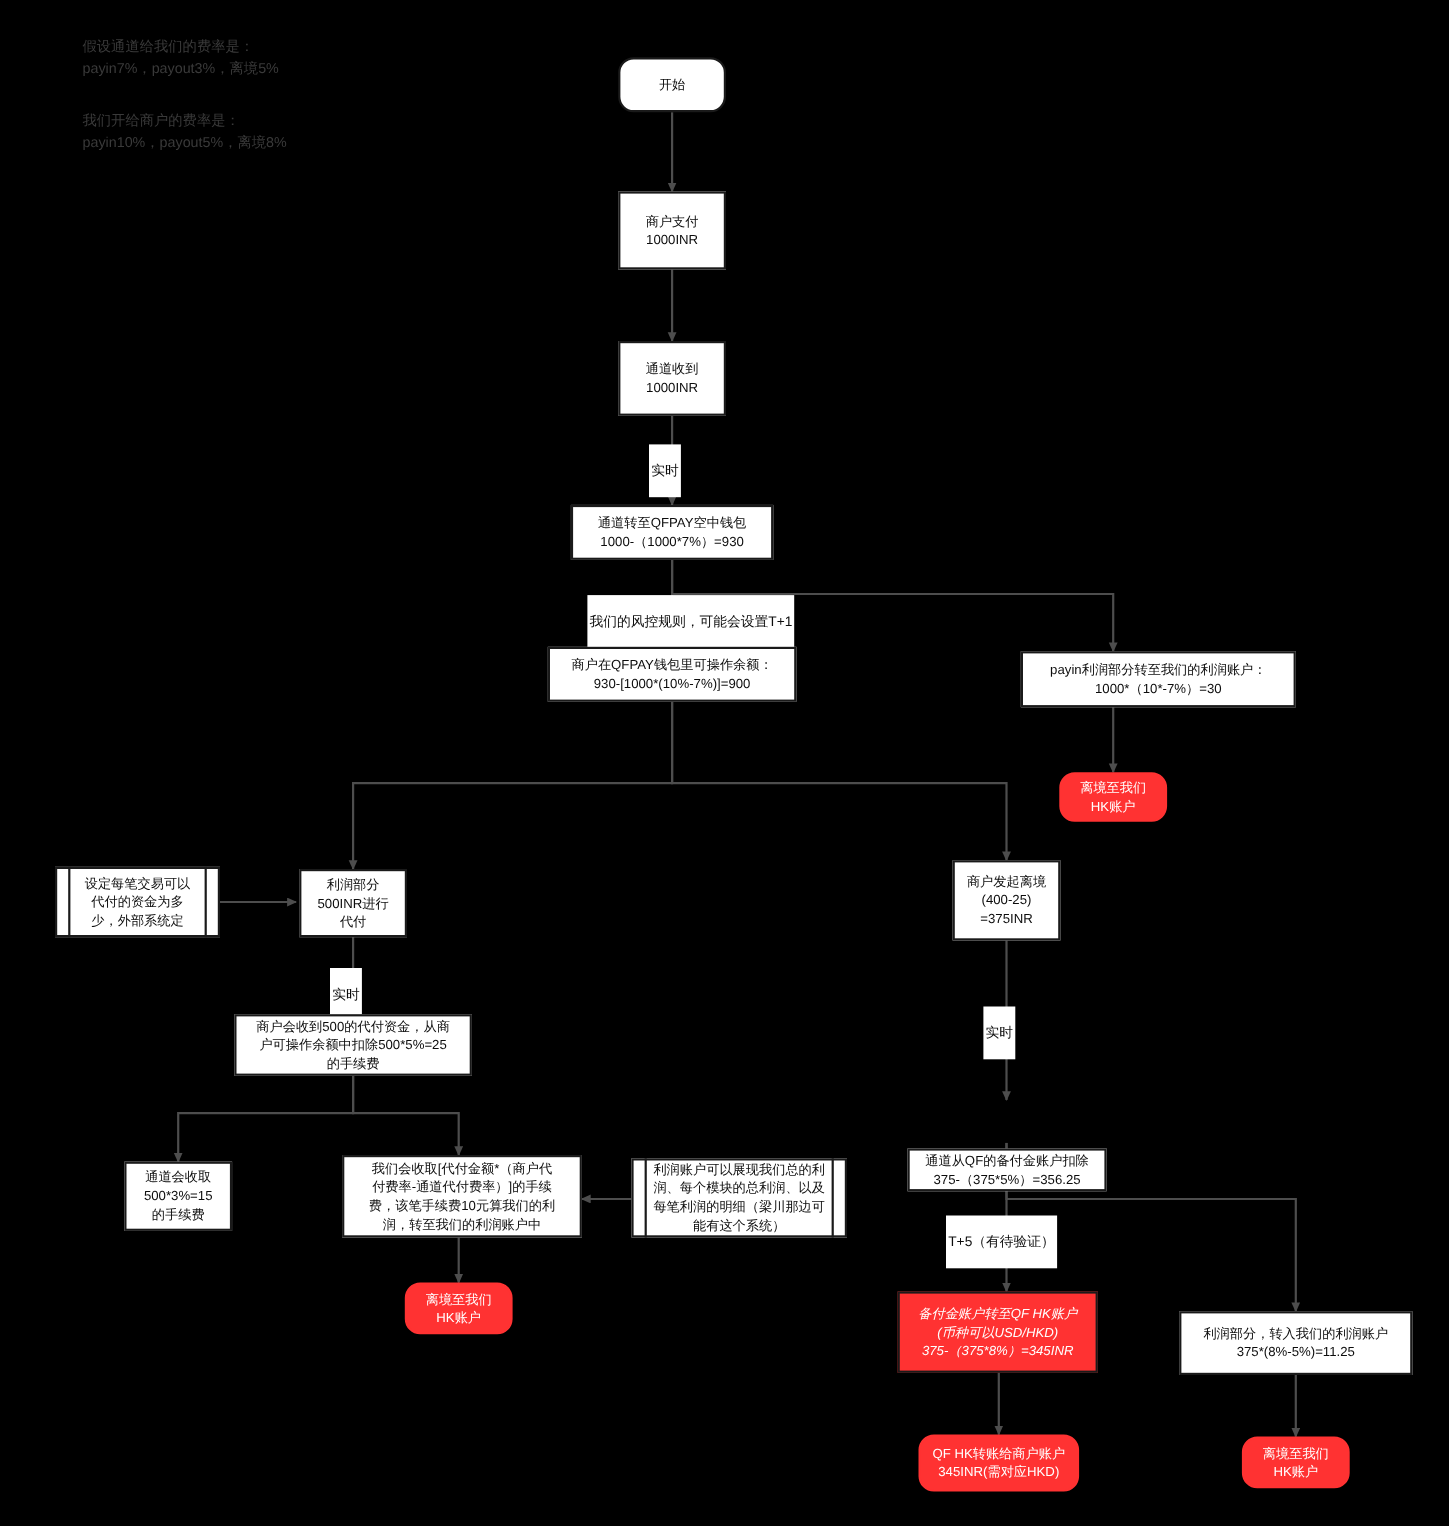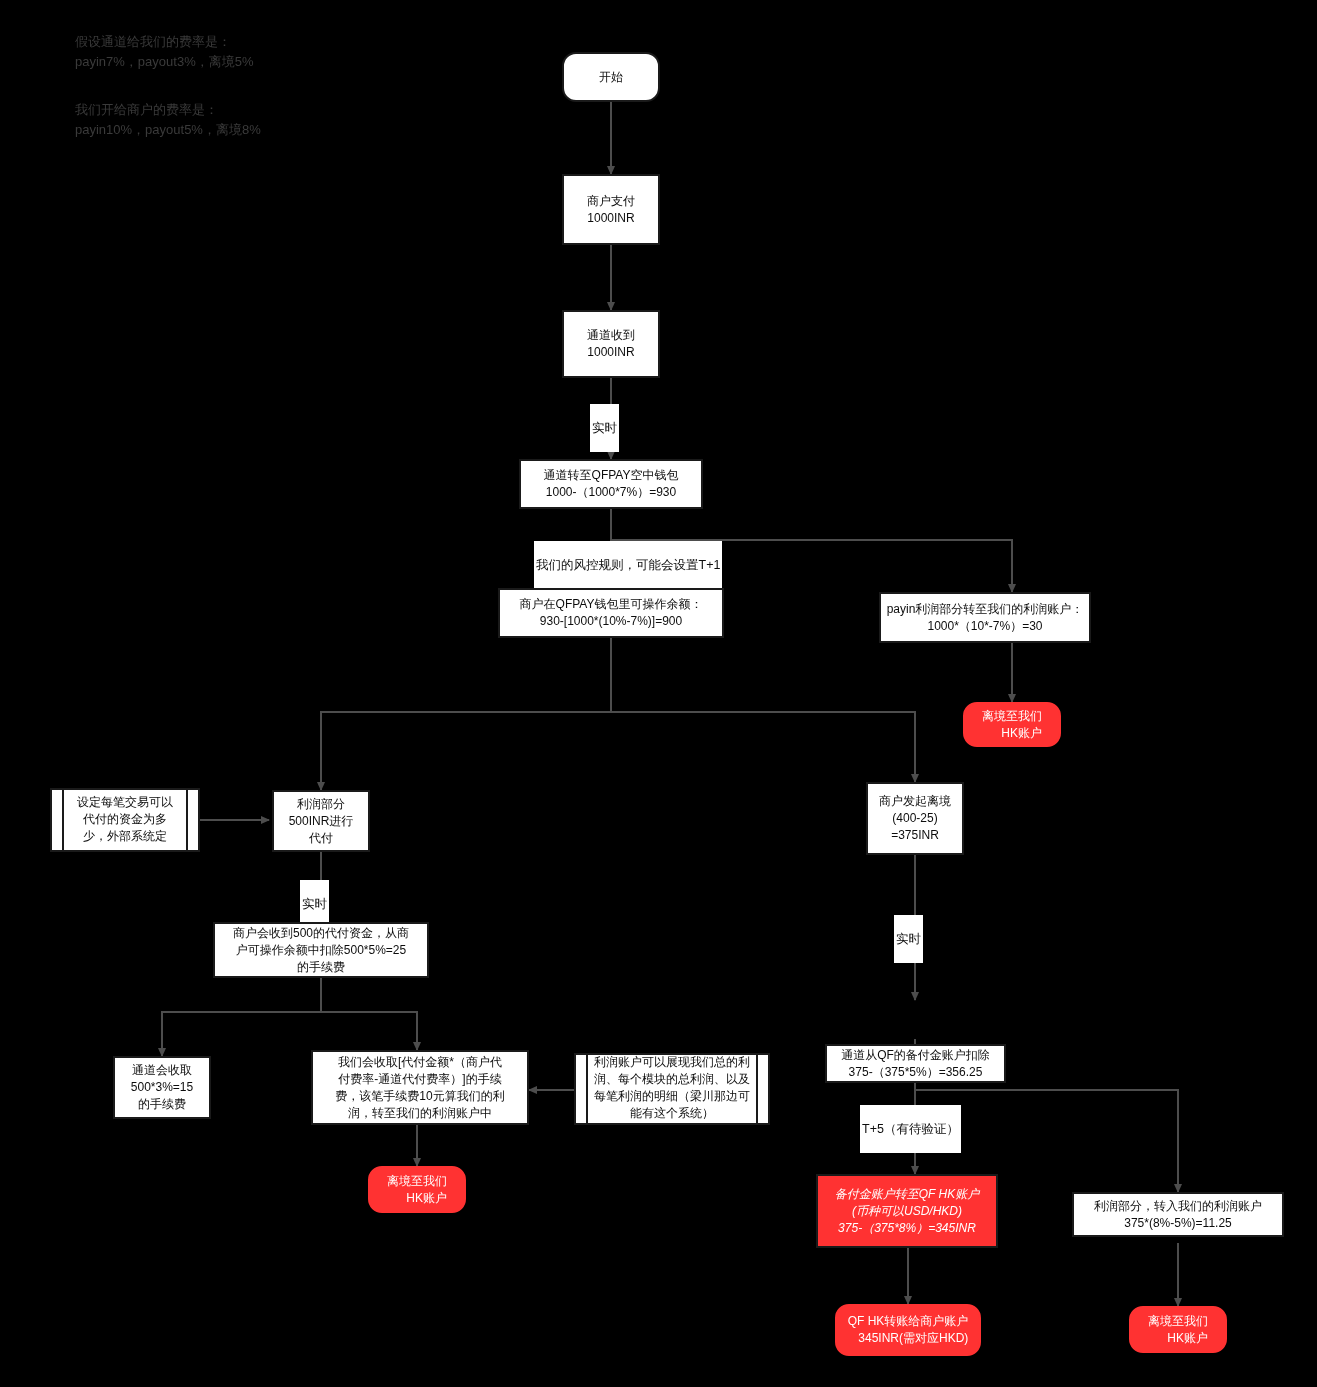--- a/index.html
+++ b/index.html
@@ -46,26 +46,24 @@
   .node.red {
     background: #ff3232;
     border-color: #1a1a1a;
     color: #ffffff;
   }
   .node.red-round {
     background: #ff3232;
     border: 2px solid #ff3232;
     border-radius: 14px;
     color: #ffffff;
-    text-align: right;
   }
   
   .node.note {
     padding: 20px 14px;
-    font-family: Liberation Mono, monospace;
   }
   .node.note::before,
   .node.note::after {
     content: "";
     position: absolute;
     top: -2px;
     bottom: -2px;
     width: 0;
     border-left: 2px solid #1a1a1a;
   }
@@ -157,21 +155,21 @@
   <div class="edge-label" style="left:590px; top:404px;">实时</div>
 
   <div class="node" style="left:519px; top:459px; width:184px; height:50px;">通道转至QFPAY空中钱包
 1000-（1000*7%）=930</div>
 
   <div class="edge-label" style="left:534px; top:541px;">我们的风控规则，可能会设置T+1</div>
 
   <div class="node" style="left:498px; top:588px; width:226px; height:50px;">商户在QFPAY钱包里可操作余额：
 930-[1000*(10%-7%)]=900</div>
 
-  <div class="node" style="left:879px; top:592px; width:212px; height:51px;">payin利润部分转至我们的利润账户：
+  <div class="node" style="left:928px; top:592px; width:250px; height:51px;">payin利润部分转至我们的利润账户：
 1000*（10*-7%）=30</div>
 
   <div class="node red-round" style="left:963px; top:702px; width:98px; height:45px;">离境至我们
 HK账户</div>
 
   <div class="node note" style="left:50px; top:788px; width:150px; height:64px;">设定每笔交易可以
 代付的资金为多
 少，外部系统定</div>
 
   <div class="node" style="left:272px; top:790px; width:98px; height:62px;">利润部分
@@ -209,21 +207,21 @@
 
   <div class="node" style="left:825px; top:1000px; width:181px; height:39px;margin-top:44px;">通道从QF的备付金账户扣除
 375-（375*5%）=356.25</div>
 
   <div class="edge-label" style="left:860px; top:1105px;text-align:center;">T+5（有待验证）</div>
 
   <div class="node red" style="left:816px; top:1174px; width:182px; height:74px;font-style:italic;">备付金账户转至QF HK账户
 (币种可以USD/HKD)
 375-（375*8%）=345INR</div>
 
-  <div class="node" style="left:1072px; top:1192px; width:212px; height:45px;">利润部分，转入我们的利润账户
+  <div class="node" style="left:1072px; top:1192px; width:212px; height:58px;">利润部分，转入我们的利润账户
 375*(8%-5%)=11.25</div>
 
   <div class="node red-round" style="left:835px; top:1304px; width:146px; height:52px;">QF HK转账给商户账户
 345INR(需对应HKD)</div>
 
   <div class="node red-round" style="left:1129px; top:1306px; width:98px; height:47px;">离境至我们
 HK账户</div>
 
 </div>
 

